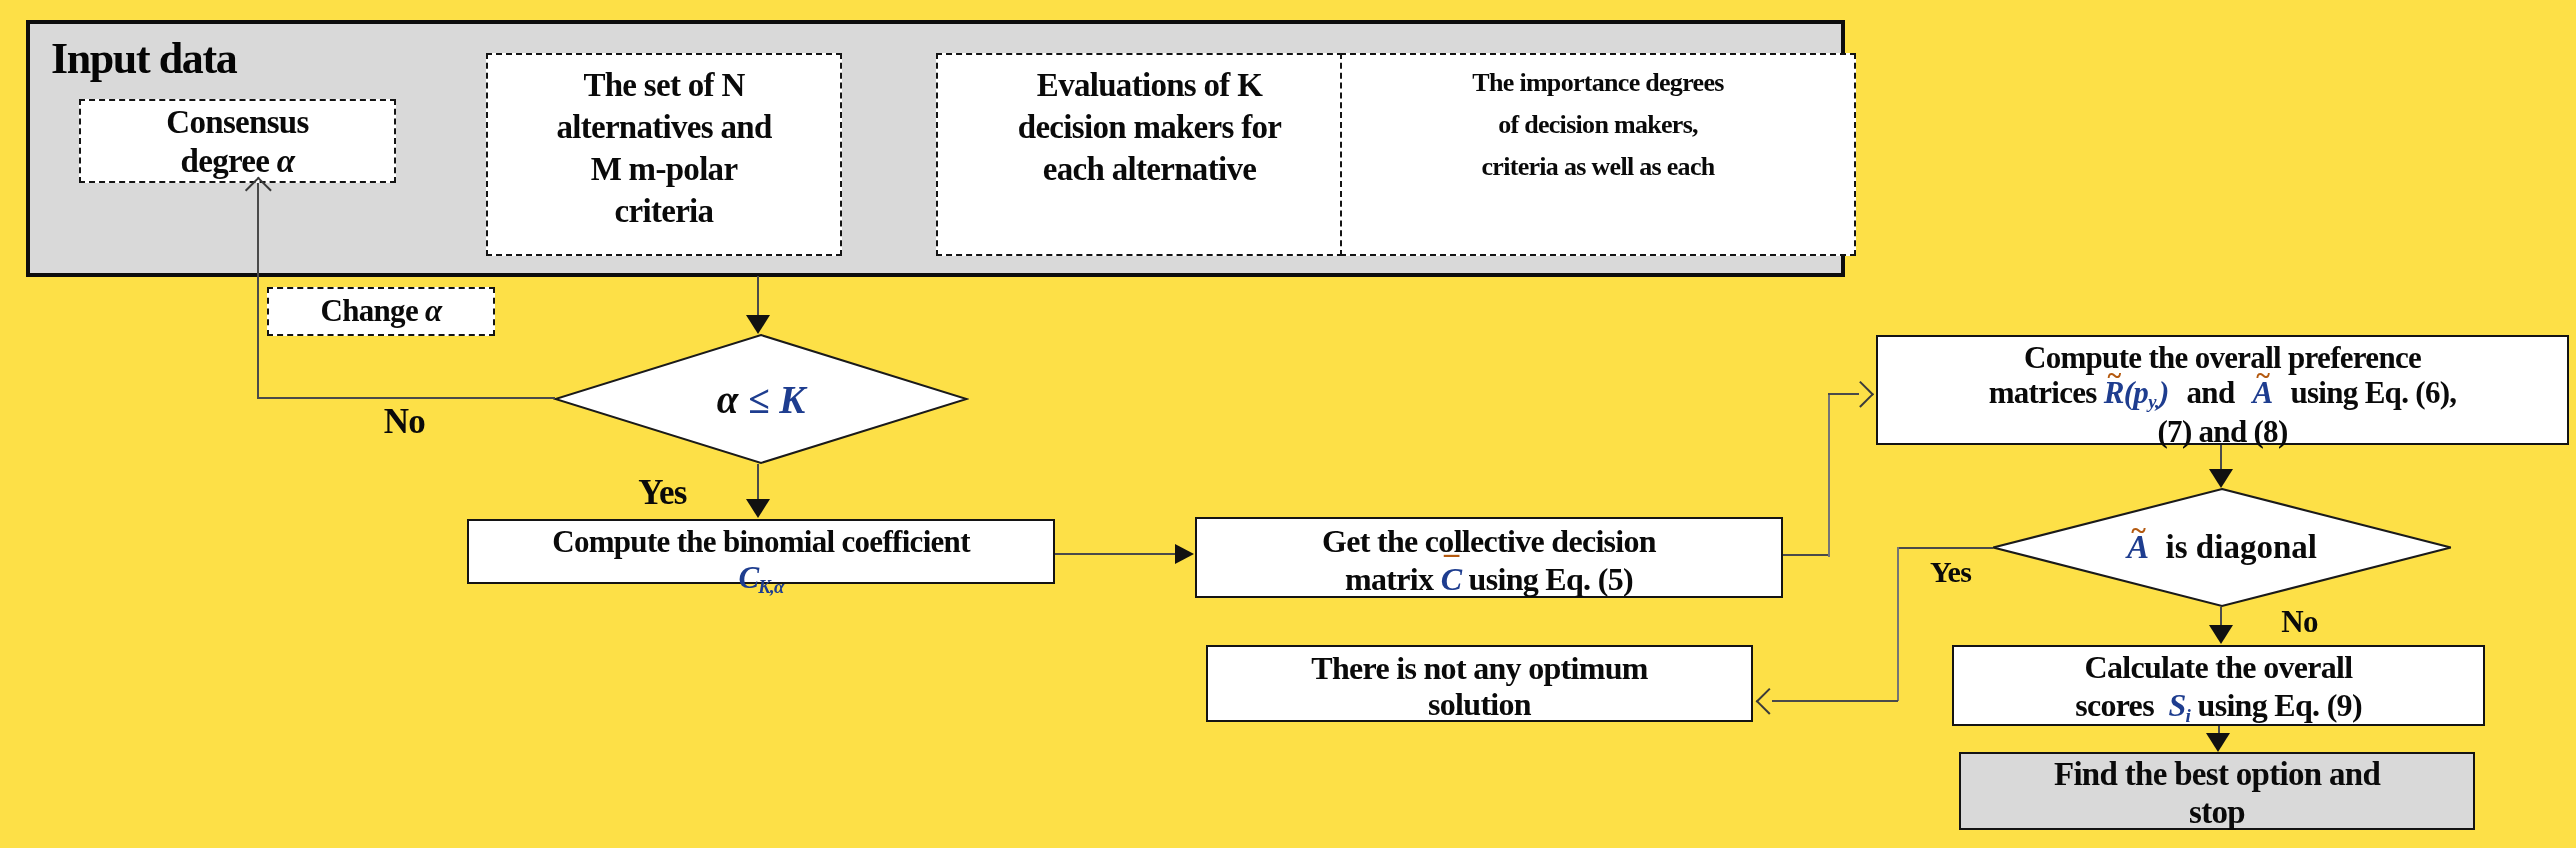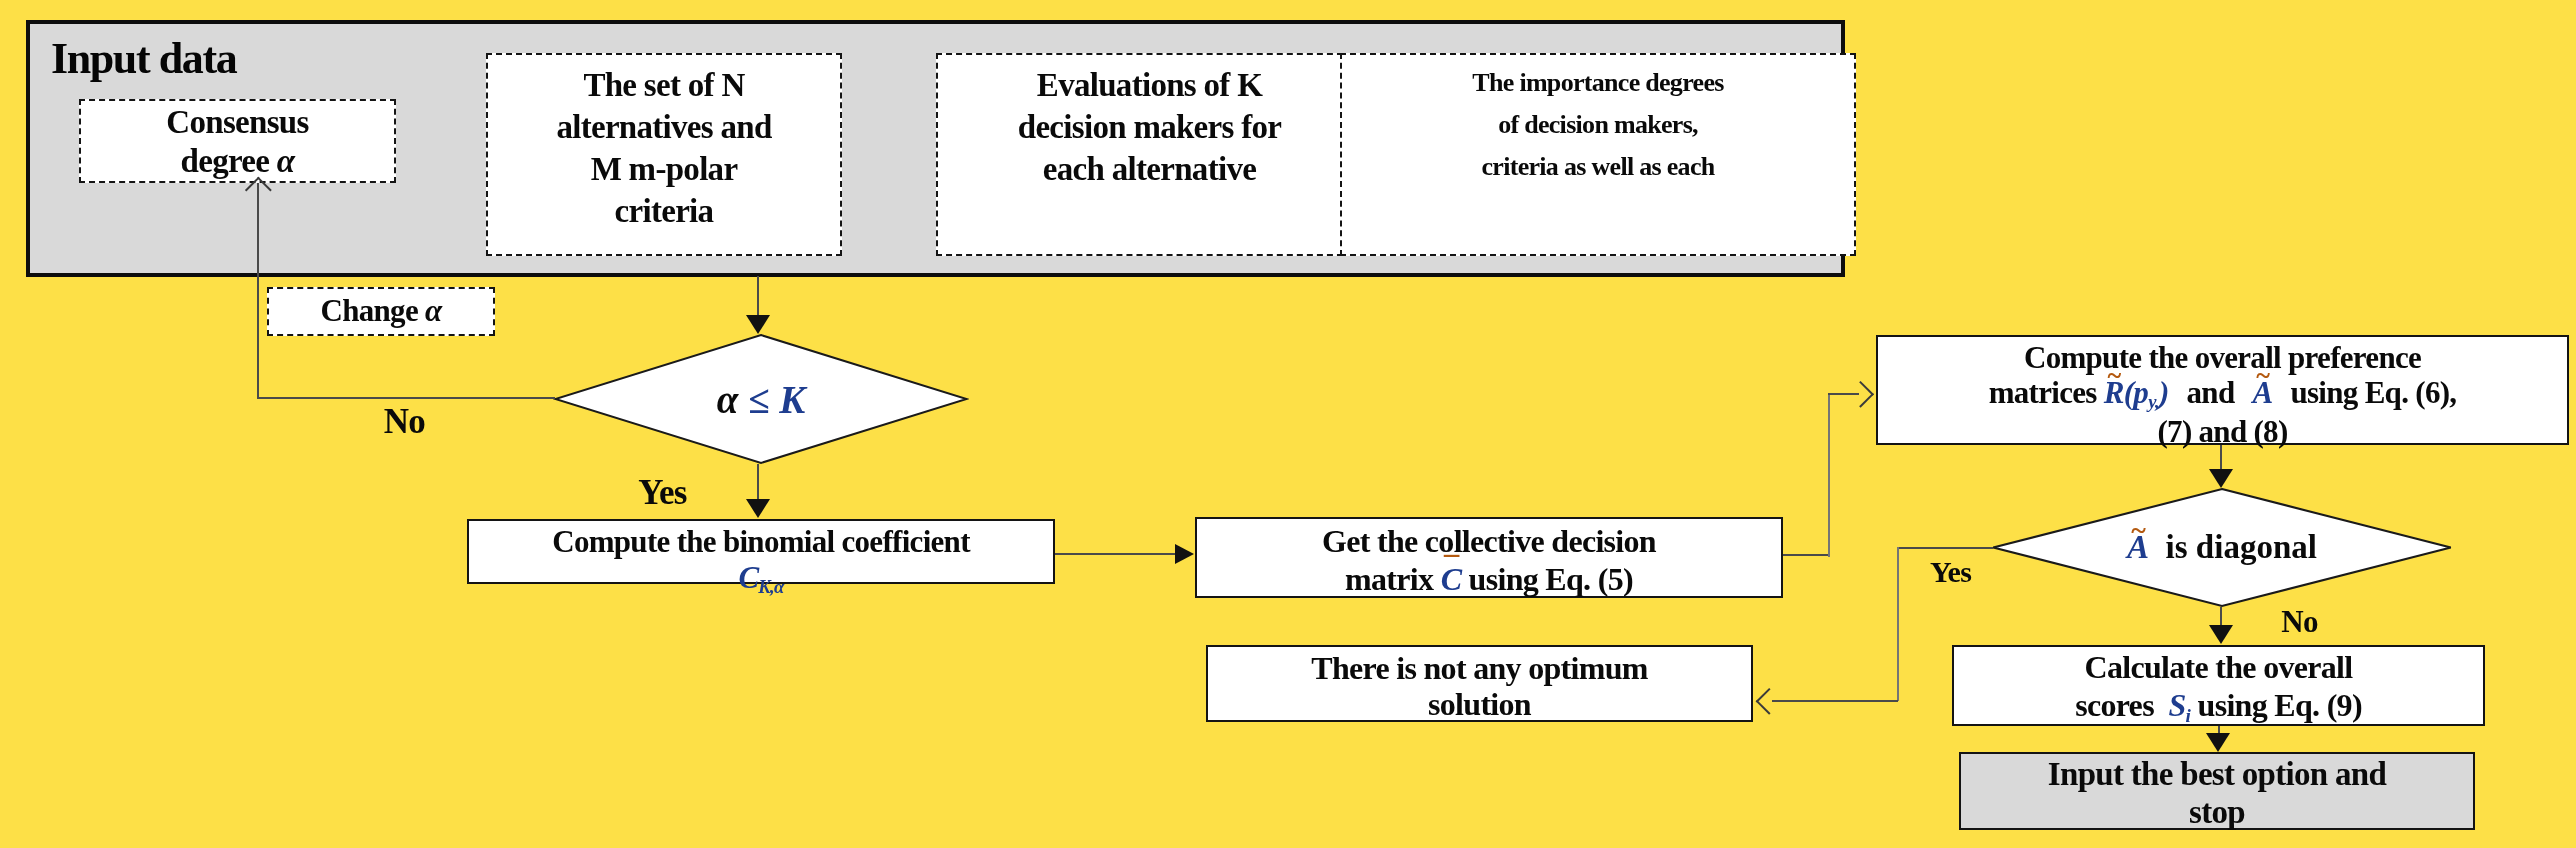--- a/index.html
+++ b/index.html
@@ -154,21 +154,21 @@
     <span class="bline">There is not any optimum</span>
     <span class="bline">solution</span>
   </div>
 
   <div class="box solid calc">
     <span class="bline">Calculate the overall</span>
     <span class="bline"><span>scores</span>&nbsp;&nbsp;<span class="ms">S</span><span class="msub">i</span>&nbsp;<span>using Eq. (9)</span></span>
   </div>
 
   <div class="box solid gray-fill findbox">
-    <span class="bline">Input the best option and</span>
+    <span class="bline">Find the best option and</span>
     <span class="bline">stop</span>
   </div>
 
   <div class="ln" style="left:757px;top:276px;width:2.1px;height:40px;"></div>
   <div class="tri-down" style="left:746px;top:315px;"></div>
 
   <div class="ln" style="left:757px;top:464px;width:2.1px;height:37px;"></div>
   <div class="tri-down" style="left:746px;top:499px;"></div>
 
   <div class="ln" style="left:1055px;top:553px;width:121px;height:2.1px;"></div>

